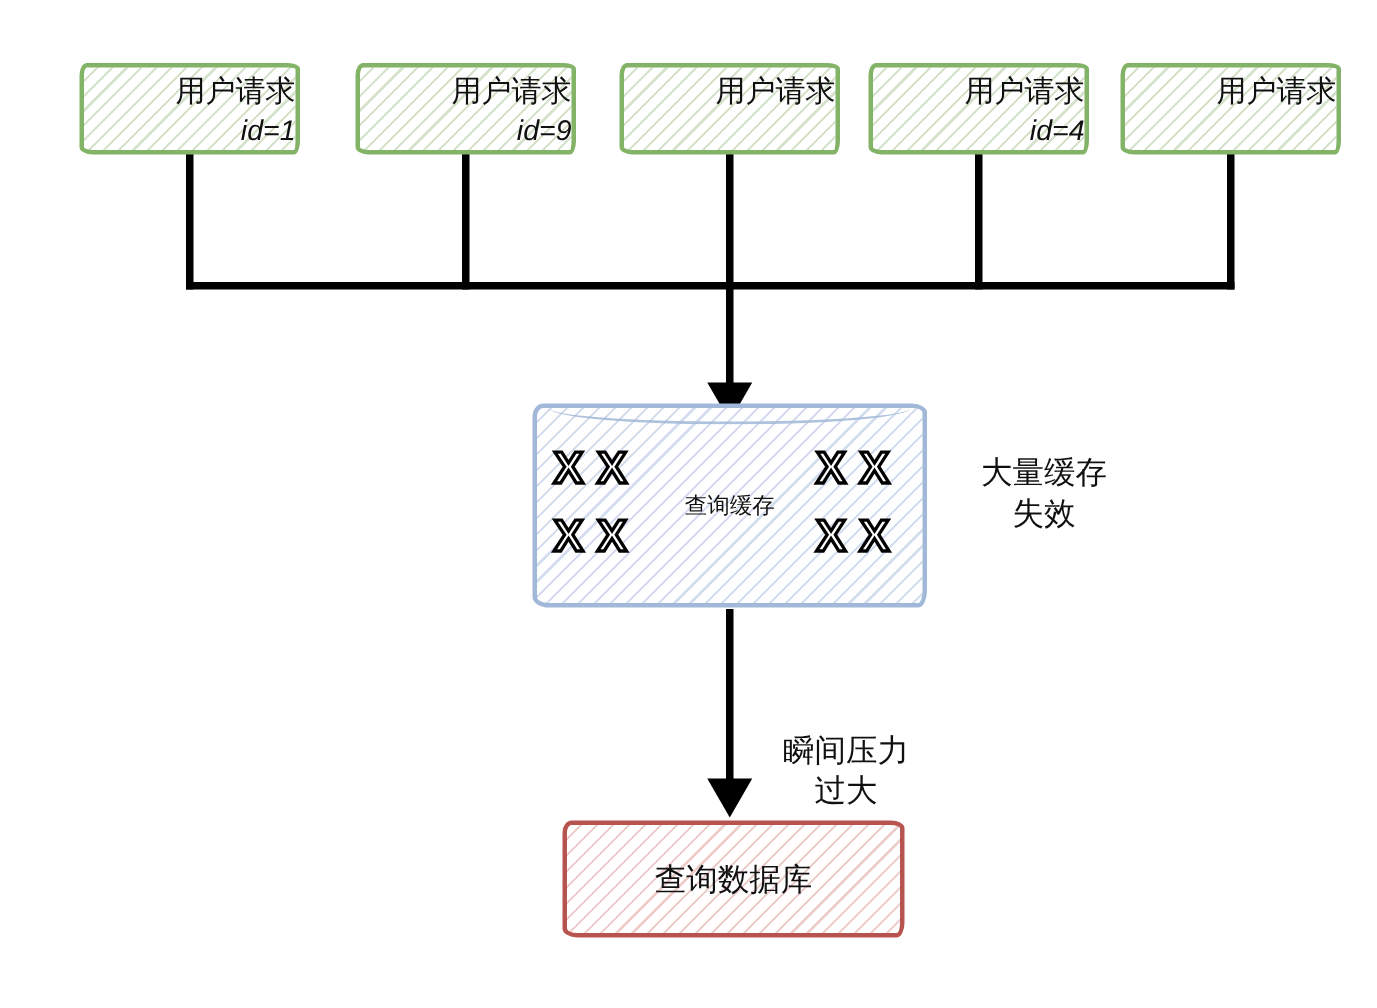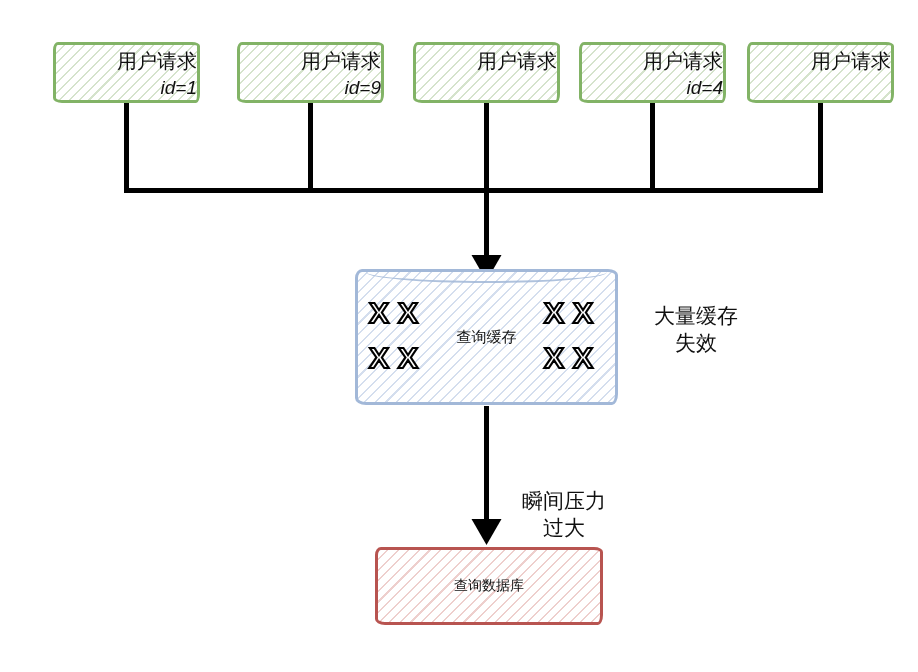--- a/index.html
+++ b/index.html
@@ -46,21 +46,21 @@
   
   .note{position:absolute;text-align:center;font-size:21px;line-height:27px;}
   .note-cache-fail{left:638px;top:302px;width:116px;}
   .note-pressure{left:502px;top:447px;width:124px;margin-top:40px;}
   
   .db{
     left:375px;top:547px;width:228px;height:78px;
     border:3px solid var(--db-border,#b85450);
     border-radius:6px 9px 5px 10px / 8px 5px 10px 6px;
     background:repeating-linear-gradient(135deg,#ffffff 0 6px,var(--db-hatch,#eecfcd) 6px 7.5px);
-    display:flex;align-items:center;justify-content:center;font-size:14px;
+    display:flex;align-items:center;justify-content:center;font-size:21px;
   }
 </style>
 </head>
 <body>
 
 <div class="canvas">
 
   <svg class="connectors" width="918" height="672" viewBox="0 0 918 672">
     <g stroke="#000000" stroke-width="5" fill="none">
       <path d="M126.5 100 V193"></path>

